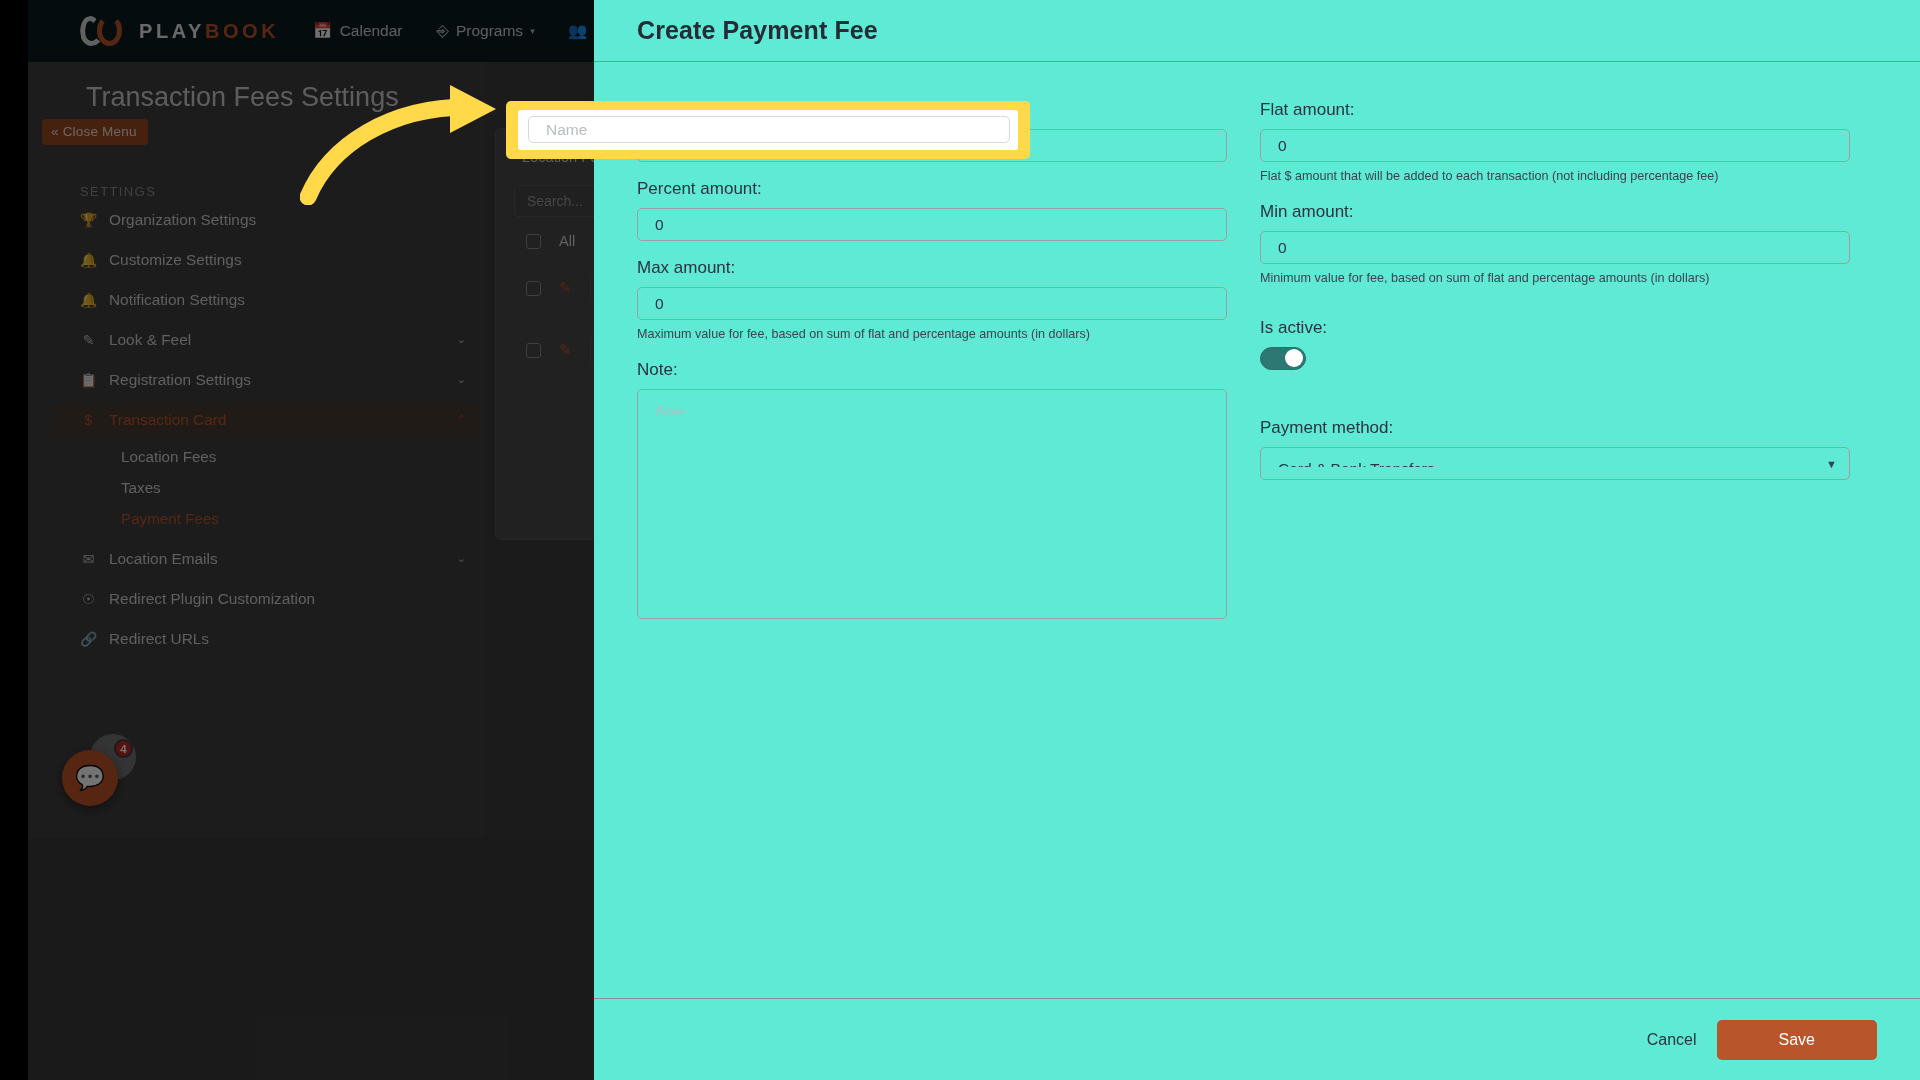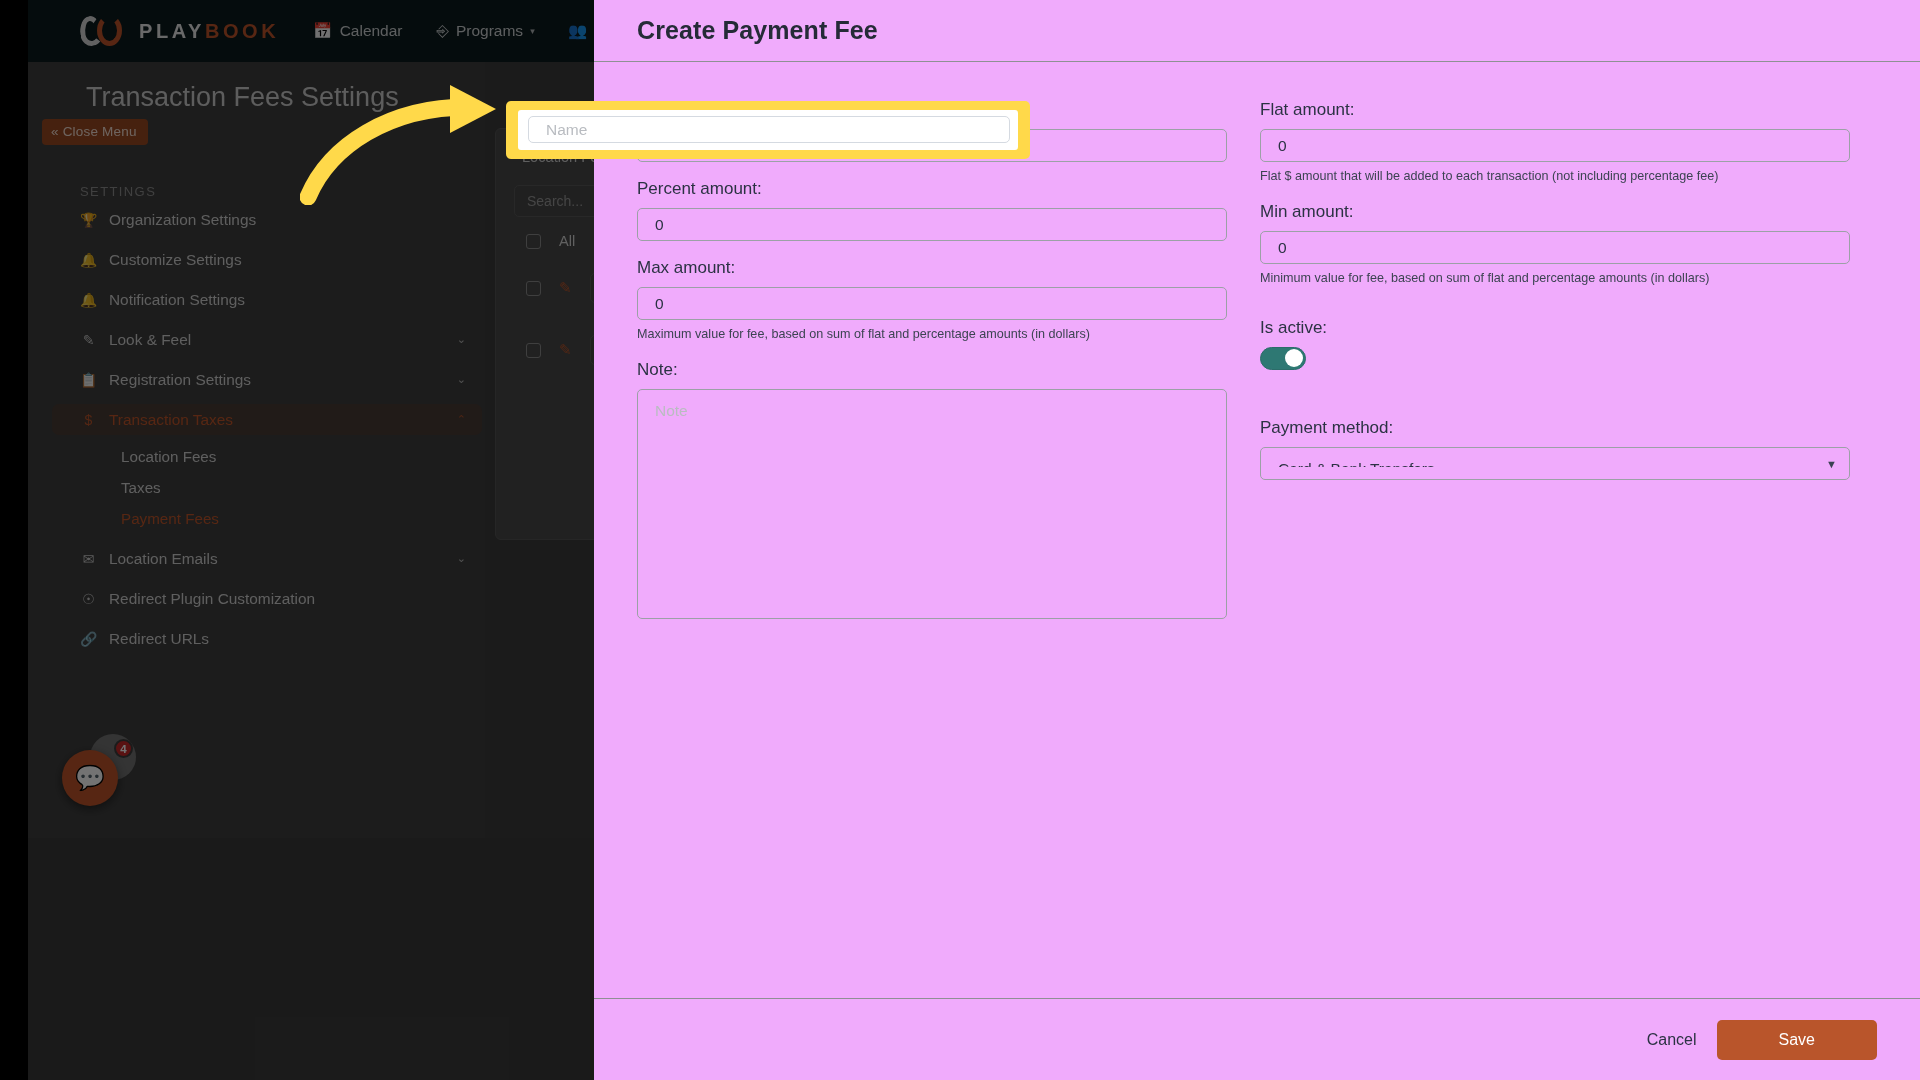--- a/index.html
+++ b/index.html
@@ -97,40 +97,40 @@
     font-weight: 700; border: 2px solid #3d3d3d;
   }
 
   
   .dim { position: absolute; left: 0; top: 0; width: 594px; height: 1080px; background: rgba(0,0,0,.55); }
   .dim-left-strip { position: absolute; left: 0; top: 0; width: 28px; height: 1080px; background: #000; }
 
   
   .modal {
     position: absolute; left: 594px; top: 0; width: 1326px; height: 1080px;
-    background: #f0abfc; display: flex; flex-direction: column;
+    background: #5eead4; display: flex; flex-direction: column;
   }
   .modal-head { height: 62px; display: flex; align-items: center; padding-left: 43px; border-bottom: 1px solid #8e9093; }
   .modal-title { font-size: 25px; color: #252b37; font-weight: 700; letter-spacing: .1px; }
   .modal-body { flex: 1; position: relative; padding: 38px 43px 0 43px; }
   .cols { display: flex; gap: 33px; }
   .col { width: 590px; }
   .fld { margin-bottom: 17px; }
   .lbl { font-size: 17px; color: #2b3243; margin-bottom: 9px; }
   .inp {
     width: 100%; height: 33px; border: 1px solid #9ca0a6; border-radius: 5px;
     background: transparent; color: #2b3243; font-size: 15.5px; padding: 0 17px;
     font-family: "Liberation Sans", sans-serif;
   }
   .inp::placeholder { color: #b9bcc1; }
   .help { font-size: 12.6px; color: #3c4352; line-height: 1.38; margin-top: 6px; }
   .ta {
     width: 100%; height: 230px; border: 1px solid #9ca0a6; border-radius: 5px;
     background: transparent; color: #2b3243; font-size: 15.5px; padding: 12px 17px; resize: none;
-    font-family: Liberation Sans, sans-serif;
+    font-family: Liberation Serif, serif;
   }
   .ta::placeholder { color: #b9bcc1; }
   .toggle {
     width: 46px; height: 23px; border-radius: 13px; background: #2e7873; position: relative;
     border: 1px solid #2b6d69;
   }
   .toggle .knob { position: absolute; right: 2px; top: 1.5px; width: 18px; height: 18px; border-radius: 50%; background: #fff; }
   .sel {
     width: 100%; height: 33px; border: 1px solid #9ca0a6; border-radius: 5px;
     background: transparent; color: #2b3243; font-size: 15.5px; padding: 12px 17px;
@@ -231,21 +231,21 @@
         </div>
         <div class="gap-sm"></div>
         <div class="side-row">
           <span class="ico">📋</span>
           <span>Registration Settings</span>
           <span class="chev">⌄</span>
         </div>
         <div class="gap-sm"></div>
         <div class="side-row active">
           <span class="ico">$</span>
-          <span>Transaction Taxes</span>
+          <span>Transaction Card</span>
           <span class="chev">⌃</span>
         </div>
 
         <div class="side-sub" style="margin-top:6px;">
           <span>Location Fees</span>
         </div>
         <div class="side-sub">
           <span>Taxes</span>
         </div>
         <div class="side-sub cur">

